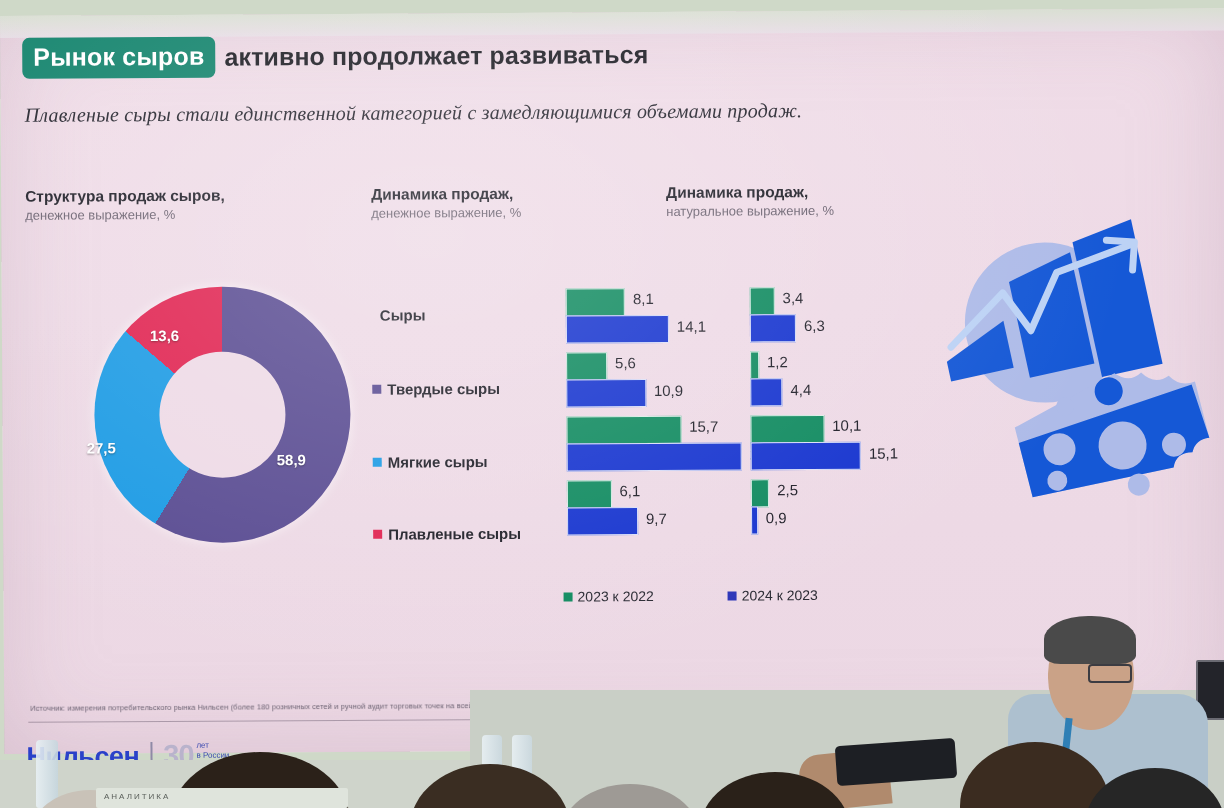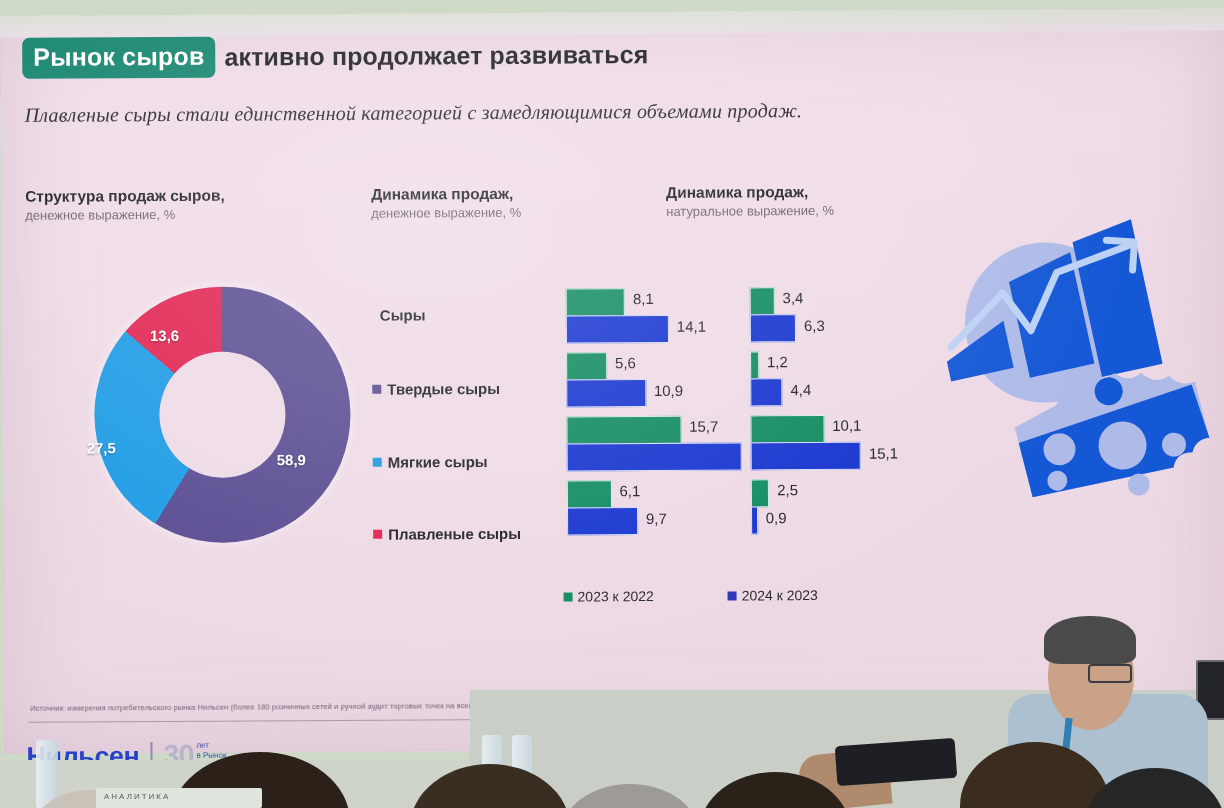--- a/index.html
+++ b/index.html
@@ -111,21 +111,21 @@
   #person .hair{position:absolute;left:44px;top:8px;width:92px;height:48px;background:#4a4a4a;border-radius:48% 48% 18% 18%;}
   #person .glass{position:absolute;left:88px;top:56px;width:40px;height:15px;border:2px solid #3c3c42;border-radius:4px;}
   #person .lanyard{position:absolute;left:62px;top:110px;width:7px;height:70px;background:#2f7fb5;transform:rotate(6deg);}
   #person .badge2{position:absolute;left:58px;top:172px;width:20px;height:26px;background:#2f7fb5;border-radius:2px;}
   #panel{position:absolute;left:1196px;top:660px;width:28px;height:56px;background:#23242a;border:2px solid #6a6a72;border-radius:2px;}
   #bottle{position:absolute;left:36px;top:740px;width:22px;height:68px;background:linear-gradient(90deg,#e8f0f4,#c6d6de);border-radius:4px 4px 3px 3px;opacity:.9;}
   #bottle2{position:absolute;left:482px;top:735px;width:20px;height:56px;background:linear-gradient(90deg,#e8f0f4,#cbd9e0);border-radius:4px;opacity:.9;}
   #bottle3{position:absolute;left:512px;top:735px;width:20px;height:56px;background:linear-gradient(90deg,#e8f0f4,#cbd9e0);border-radius:4px;opacity:.9;}
   #phone{position:absolute;left:836px;top:742px;width:120px;height:40px;background:#1d1f24;border-radius:5px;transform:rotate(-4deg);}
   #handl{position:absolute;left:800px;top:752px;width:90px;height:56px;background:#b08a6d;border-radius:20px 12px 0 0;transform:rotate(-6deg);}
-  #plaque{position:absolute;left:96px;top:788px;width:166px;height:20px;background:#dfe4dc;border-radius:2px;}
+  #plaque{position:absolute;left:96px;top:788px;width:252px;height:20px;background:#dfe4dc;border-radius:2px;}
   #plaque span{display:block;font-size:8px;color:#5a5f5a;padding:4px 0 0 8px;letter-spacing:2px;}
 </style>
 </head>
 <body>
 
 <div id="screen">
   <div class="topband"></div>
 
   <div id="header">
     <span class="badge">Рынок сыров</span><span class="headrest">активно продолжает развиваться</span>
@@ -246,21 +246,21 @@
         <circle cx="246" cy="252" r="12" fill="#aebbe8"></circle>
         <circle cx="202" cy="282" r="11" fill="#aebbe8"></circle>
       </g>
     </svg>
   </div>
 
   <div id="footnote">Источник: измерения потребительского рынка Нильсен (более 180 розничных сетей и ручной аудит торговых точек на всей России в населенных пунктах до 10 тысяч человек и онлайн-рынок), 12 месяцев 2024</div>
   <div id="footline"></div>
 
   <div id="logo">
-    <span class="n">Нильсен</span><span class="divider"></span><span class="thirty">30</span><span class="small"><span>лет</span><br><span>в Рынок</span></span>
+    <span class="n">Нильсен</span><span class="divider"></span><span class="thirty">30</span><span class="small"><span>лет</span><br><span>в России</span></span>
   </div>
 </div>
 
 <div id="fg">
   <div id="wall-right"></div>
   <div id="wall-left"></div>
   <div id="panel"></div>
   <div id="bottle"></div>
   <div id="bottle2"></div>
   <div id="bottle3"></div>

